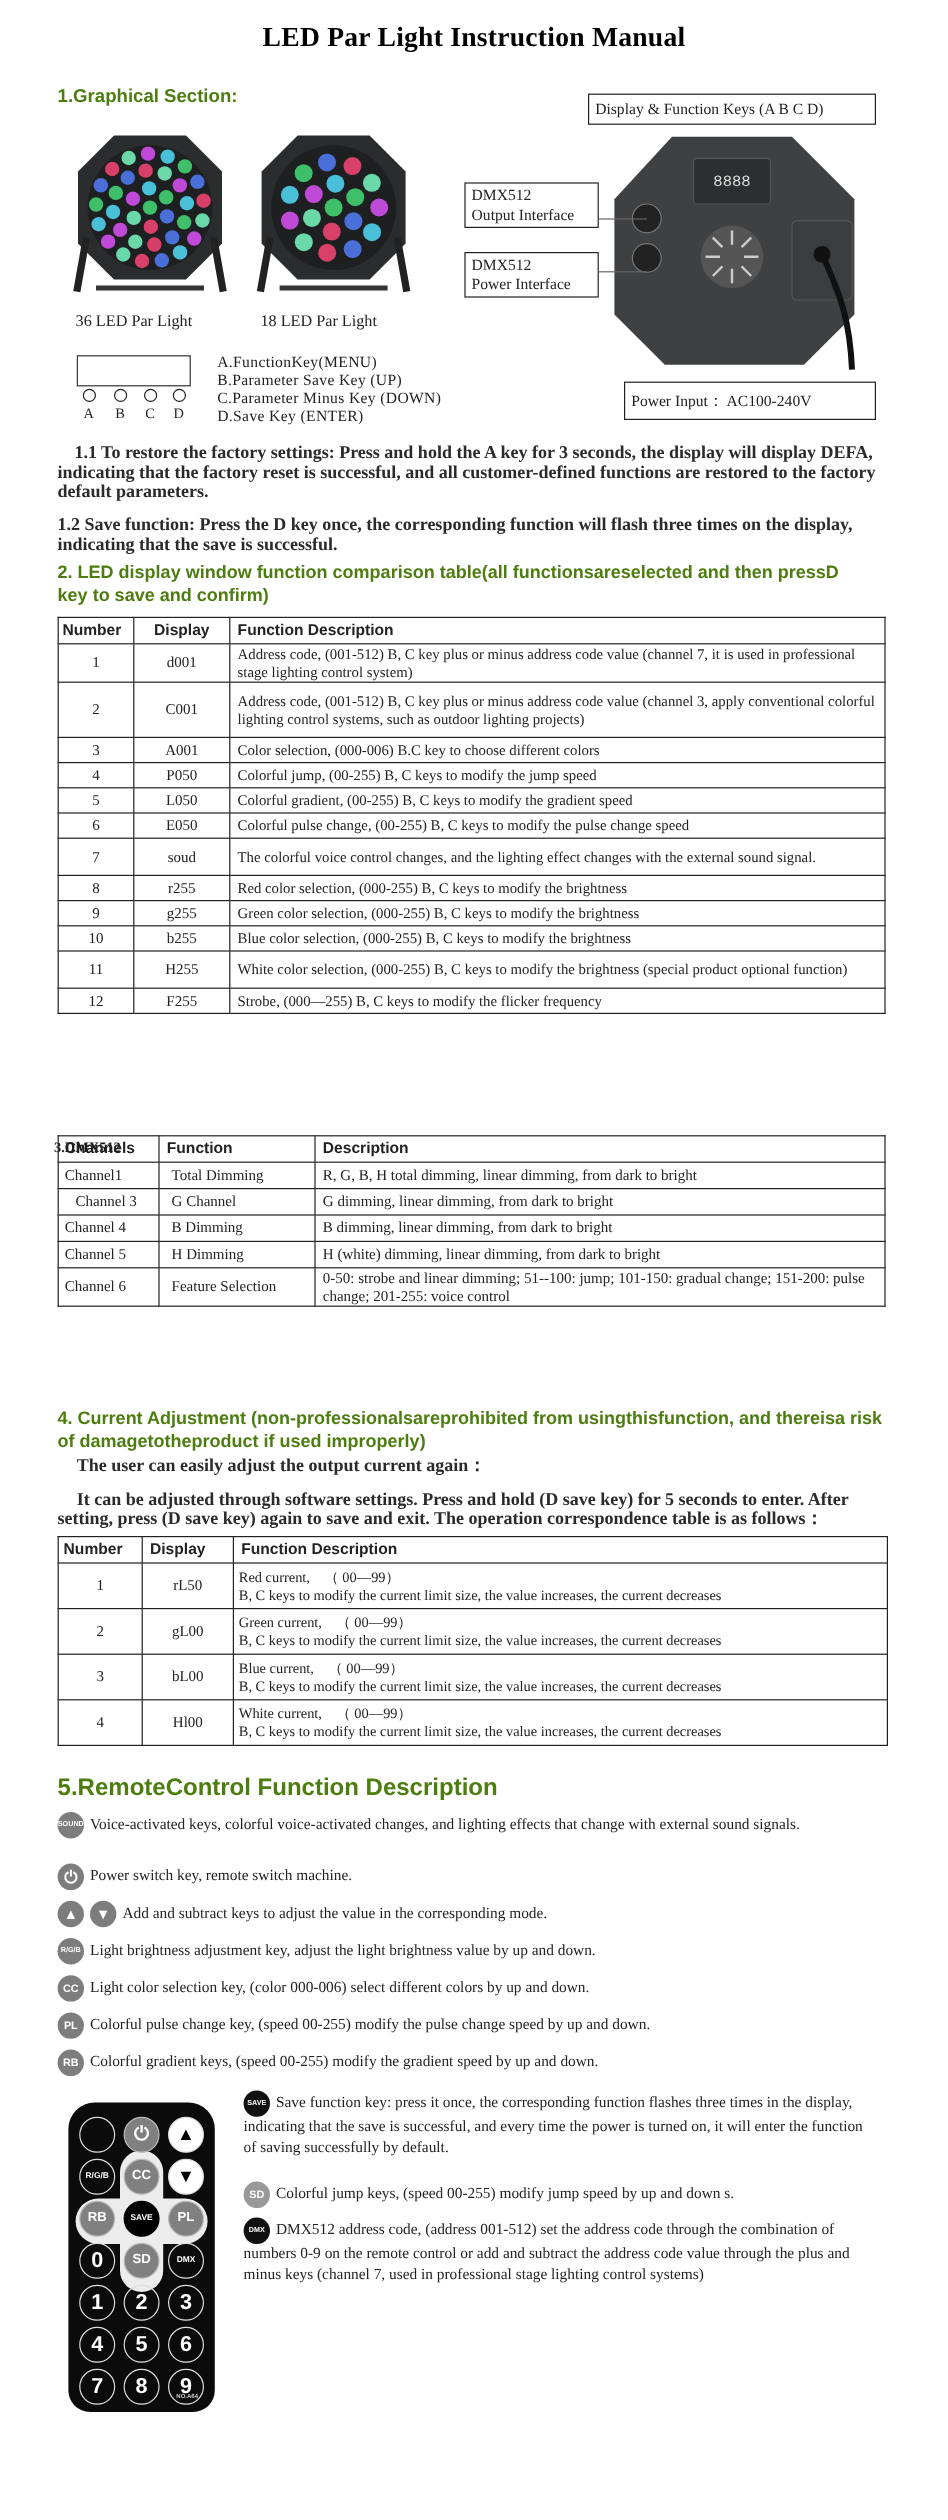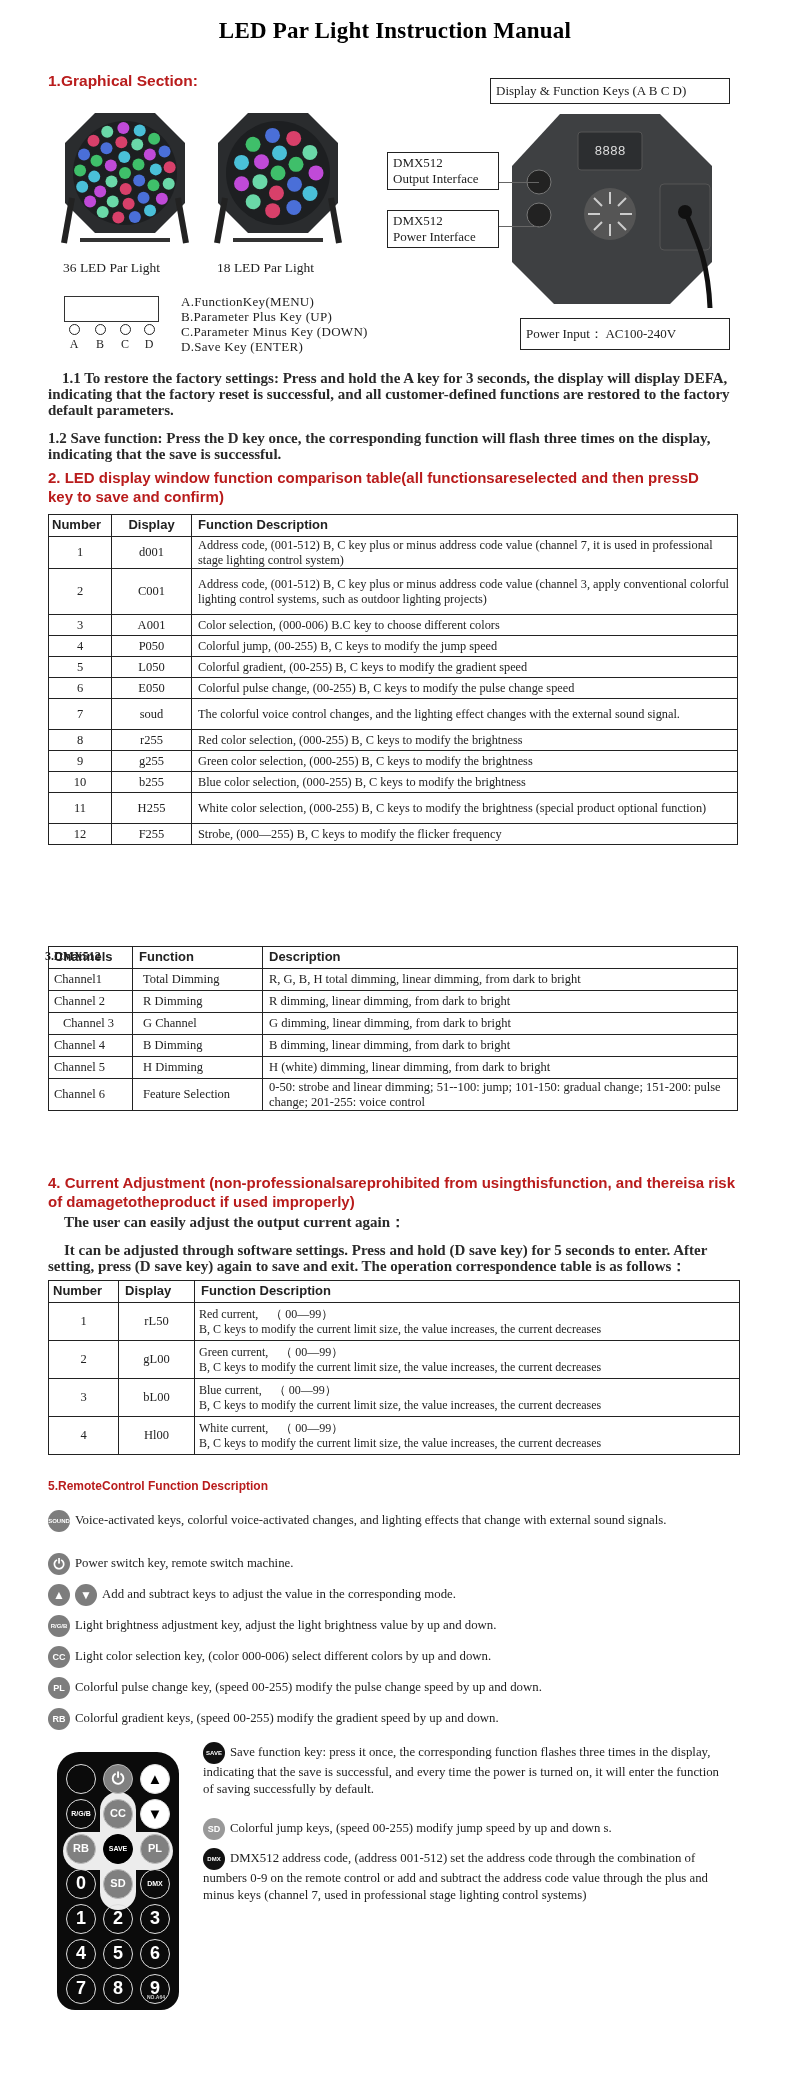--- a/index.html
+++ b/index.html
@@ -1,21 +1,21 @@
 <!DOCTYPE html>
 <html><head>
 <meta charset="utf-8">
 <style>
   * { box-sizing: border-box; margin: 0; padding: 0; }
   html, body { width: 790px; background: #ffffff; }
   body { position: relative; width: 790px; height: 2100px; color: #1a1a1a; font-family: "Liberation Serif", serif; overflow: hidden; }
   .abs { position: absolute; }
 
   .title { top: 18px; left: 0; width: 790px; text-align: center; font-family: "Liberation Serif", serif; font-weight: bold; font-size: 23px; color: #000000; letter-spacing: 0.2px; }
-  .h-sans { font-family: "Liberation Sans", sans-serif; font-weight: bold; color: #b91c1c; }
+  .h-sans { font-family: "Liberation Sans", sans-serif; font-weight: bold; color: #4d7c0f; }
   .h1 { font-size: 15.5px; }
   .h2 { font-size: 15px; line-height: 19px; }
 
   .boxlabel { border: 1.5px solid #222; font-family: "Liberation Serif", serif; font-size: 13px; line-height: 16px; padding: 2px 5px; background: #fff; color: #222; }
 
   .caption { font-size: 13.5px; color: #222; }
 
   .panel-rect { border: 1.5px solid #333; }
   .key-circle { width: 11px; height: 11px; border: 1.5px solid #222; border-radius: 50%; }
   .key-letter { font-size: 12px; color: #222; text-align: center; width: 14px; }
@@ -163,21 +163,21 @@
   <div class="abs key-circle" style="left:28px; top:0;"></div>
   <div class="abs key-circle" style="left:53px; top:0;"></div>
   <div class="abs key-circle" style="left:77px; top:0;"></div>
   <div class="abs key-letter" style="left:0; top:13px;">A</div>
   <div class="abs key-letter" style="left:26px; top:13px;">B</div>
   <div class="abs key-letter" style="left:51px; top:13px;">C</div>
   <div class="abs key-letter" style="left:75px; top:13px;">D</div>
 </div>
 <div class="abs keylist" style="left:181px; top:294px;">
   <div>A.FunctionKey(MENU)</div>
-  <div>B.Parameter Plus Key (UP)</div>
+  <div>B.Parameter Save Key (UP)</div>
   <div>C.Parameter Minus Key (DOWN)</div>
   <div>D.Save Key (ENTER)</div>
 </div>
 
 <div class="abs para" style="left:48px; top:370px; width:700px; text-indent:14px;">1.1 To restore the factory settings: Press and hold the A key for 3 seconds, the display will display DEFA, indicating that the factory reset is successful, and all customer-defined functions are restored to the factory default parameters.</div>
 <div class="abs para" style="left:48px; top:430px; width:700px;">1.2 Save function: Press the D key once, the corresponding function will flash three times on the display, indicating that the save is successful.</div>
 
 <div class="abs h-sans h2" style="left:48px; top:468px; width:680px;">2. LED display window function comparison table(all functionsareselected and then pressD key to save and confirm)</div>
 <table class="tbl" style="left:48px; top:514px; width:690px;">
   <thead>
@@ -258,25 +258,20 @@
       <th style="width:84px; padding:1px 5px;">Channels</th>
       <th style="width:130px;">Function</th>
       <th>Description</th>
     </tr>
   </thead>
   <tbody id="tbl3-body">
       <tr style="height: 22px;">
         <td style="padding:1px 5px;">Channel1</td>
         <td style="padding:1px 10px;">Total Dimming</td>
         <td>R, G, B, H total dimming, linear dimming, from dark to bright</td>
-      </tr>
-      <tr style="height: 22px;">
-        <td style="padding:1px 5px;">Channel 2</td>
-        <td style="padding:1px 10px;">R Dimming</td>
-        <td>R dimming, linear dimming, from dark to bright</td>
       </tr>
       <tr style="height: 22px;">
         <td style="padding:1px 14px;">Channel 3</td>
         <td style="padding:1px 10px;">G Channel</td>
         <td>G dimming, linear dimming, from dark to bright</td>
       </tr>
       <tr style="height: 22px;">
         <td style="padding:1px 5px;">Channel 4</td>
         <td style="padding:1px 10px;">B Dimming</td>
         <td>B dimming, linear dimming, from dark to bright</td>
@@ -334,21 +329,21 @@
         <td class="c">4</td>
         <td class="c">Hl00</td>
         <td style="font-size: 12px; padding: 1px 4px;">
           <div style="white-space: pre;">White current,    （ 00—99）</div>
           <div>B, C keys to modify the current limit size, the value increases, the current decreases</div>
         </td>
       </tr>
     </tbody>
 </table>
 
-<div class="abs h-sans" style="left:48px; top:1479px; font-size:12px;">5.RemoteControl Function Description</div>
+<div class="abs h-sans" style="left:48px; top:1479px; font-size:20px;">5.RemoteControl Function Description</div>
 
 <div class="abs rc-line" style="left:48px; top:1510px; width:690px;">
   <span class="rc-icon small">SOUND</span><span>Voice-activated keys, colorful voice-activated changes, and lighting effects that change with external sound signals.</span>
 </div>
 <div class="abs rc-line" style="left:48px; top:1553px; width:690px;">
   <span class="rc-icon" style="font-size:14px;">⏻</span><span>Power switch key, remote switch machine.</span>
 </div>
 <div class="abs rc-line" style="left:48px; top:1584px; width:690px;">
   <span class="rc-icon" style="font-size:12px;">▲</span><span class="rc-icon" style="font-size:12px;">▼</span><span>Add and subtract keys to adjust the value in the corresponding mode.</span>
 </div>

